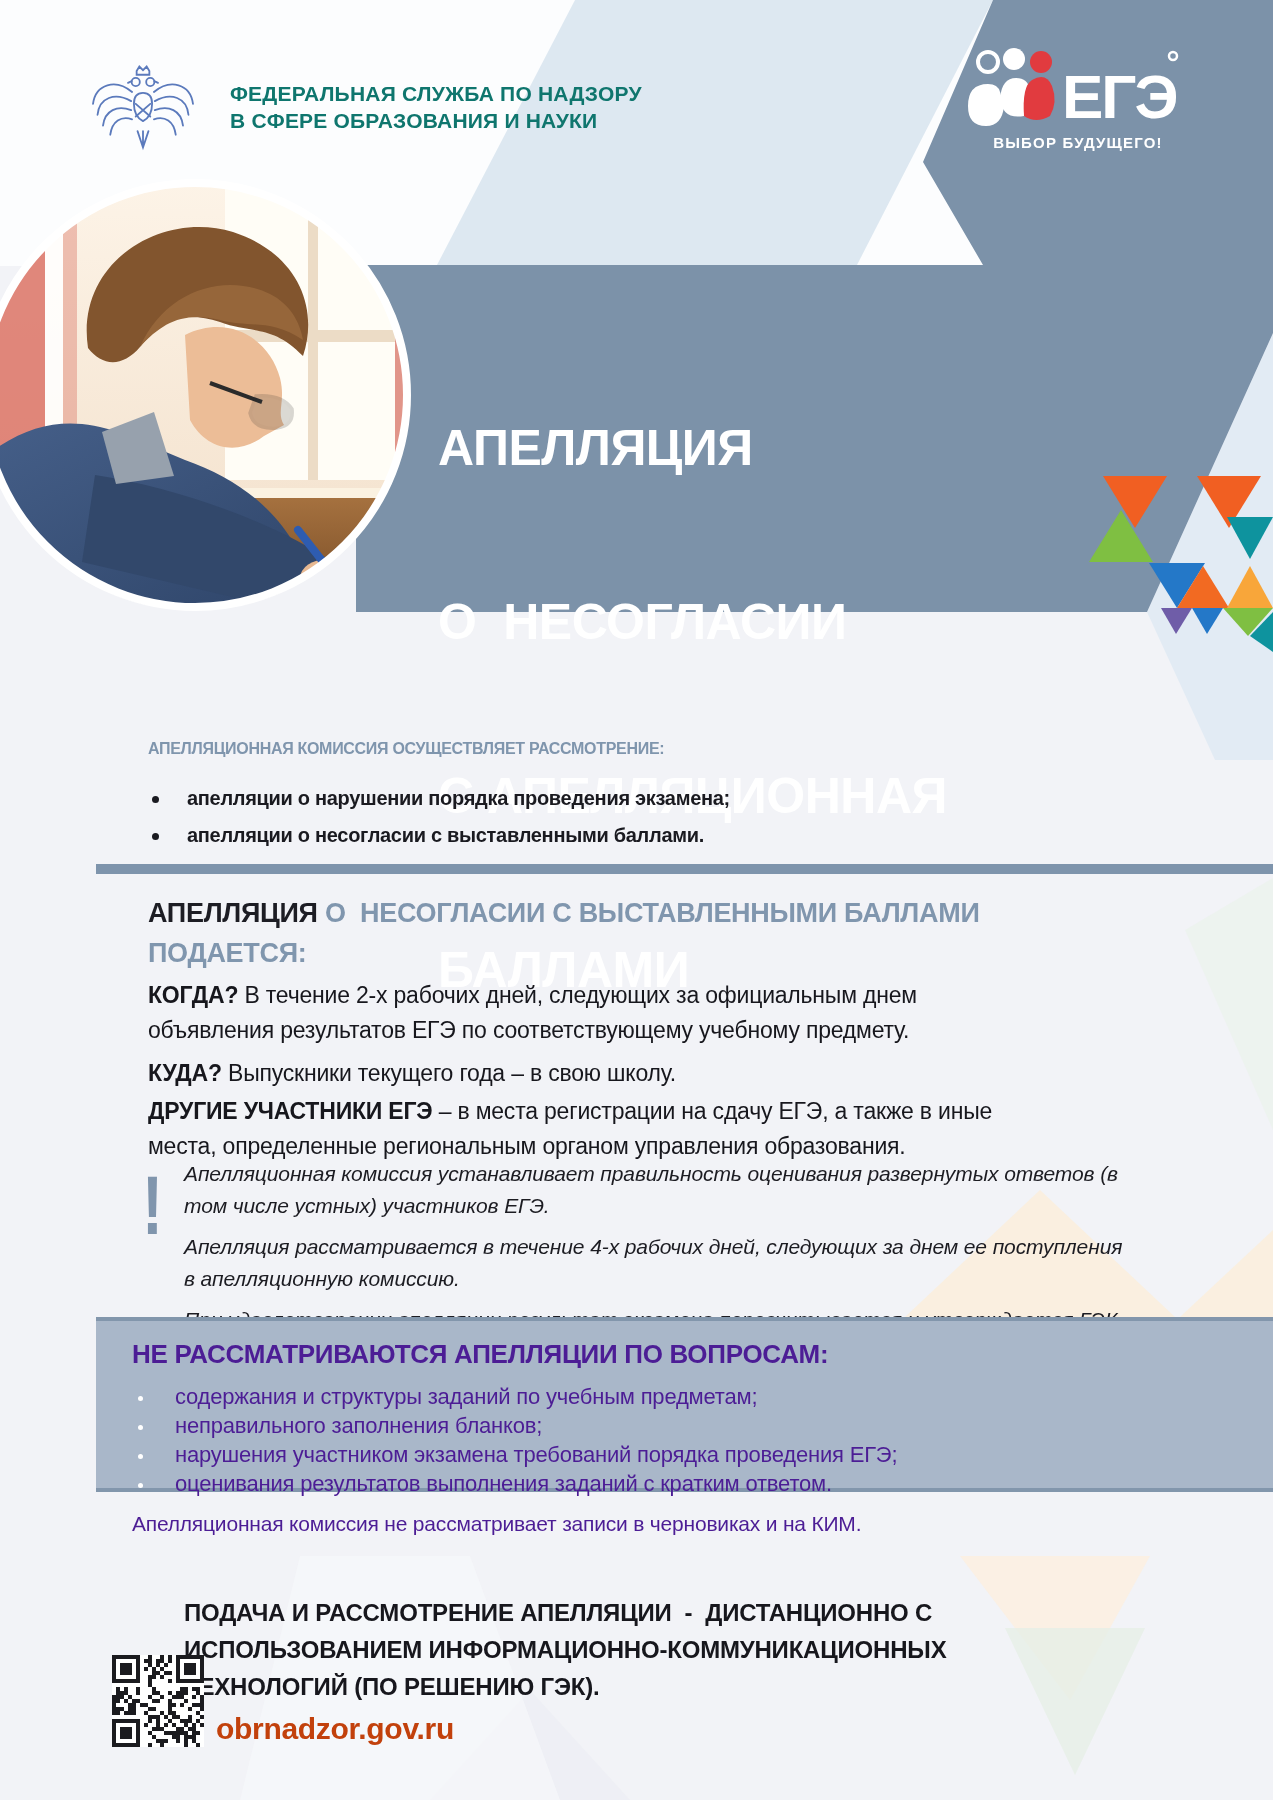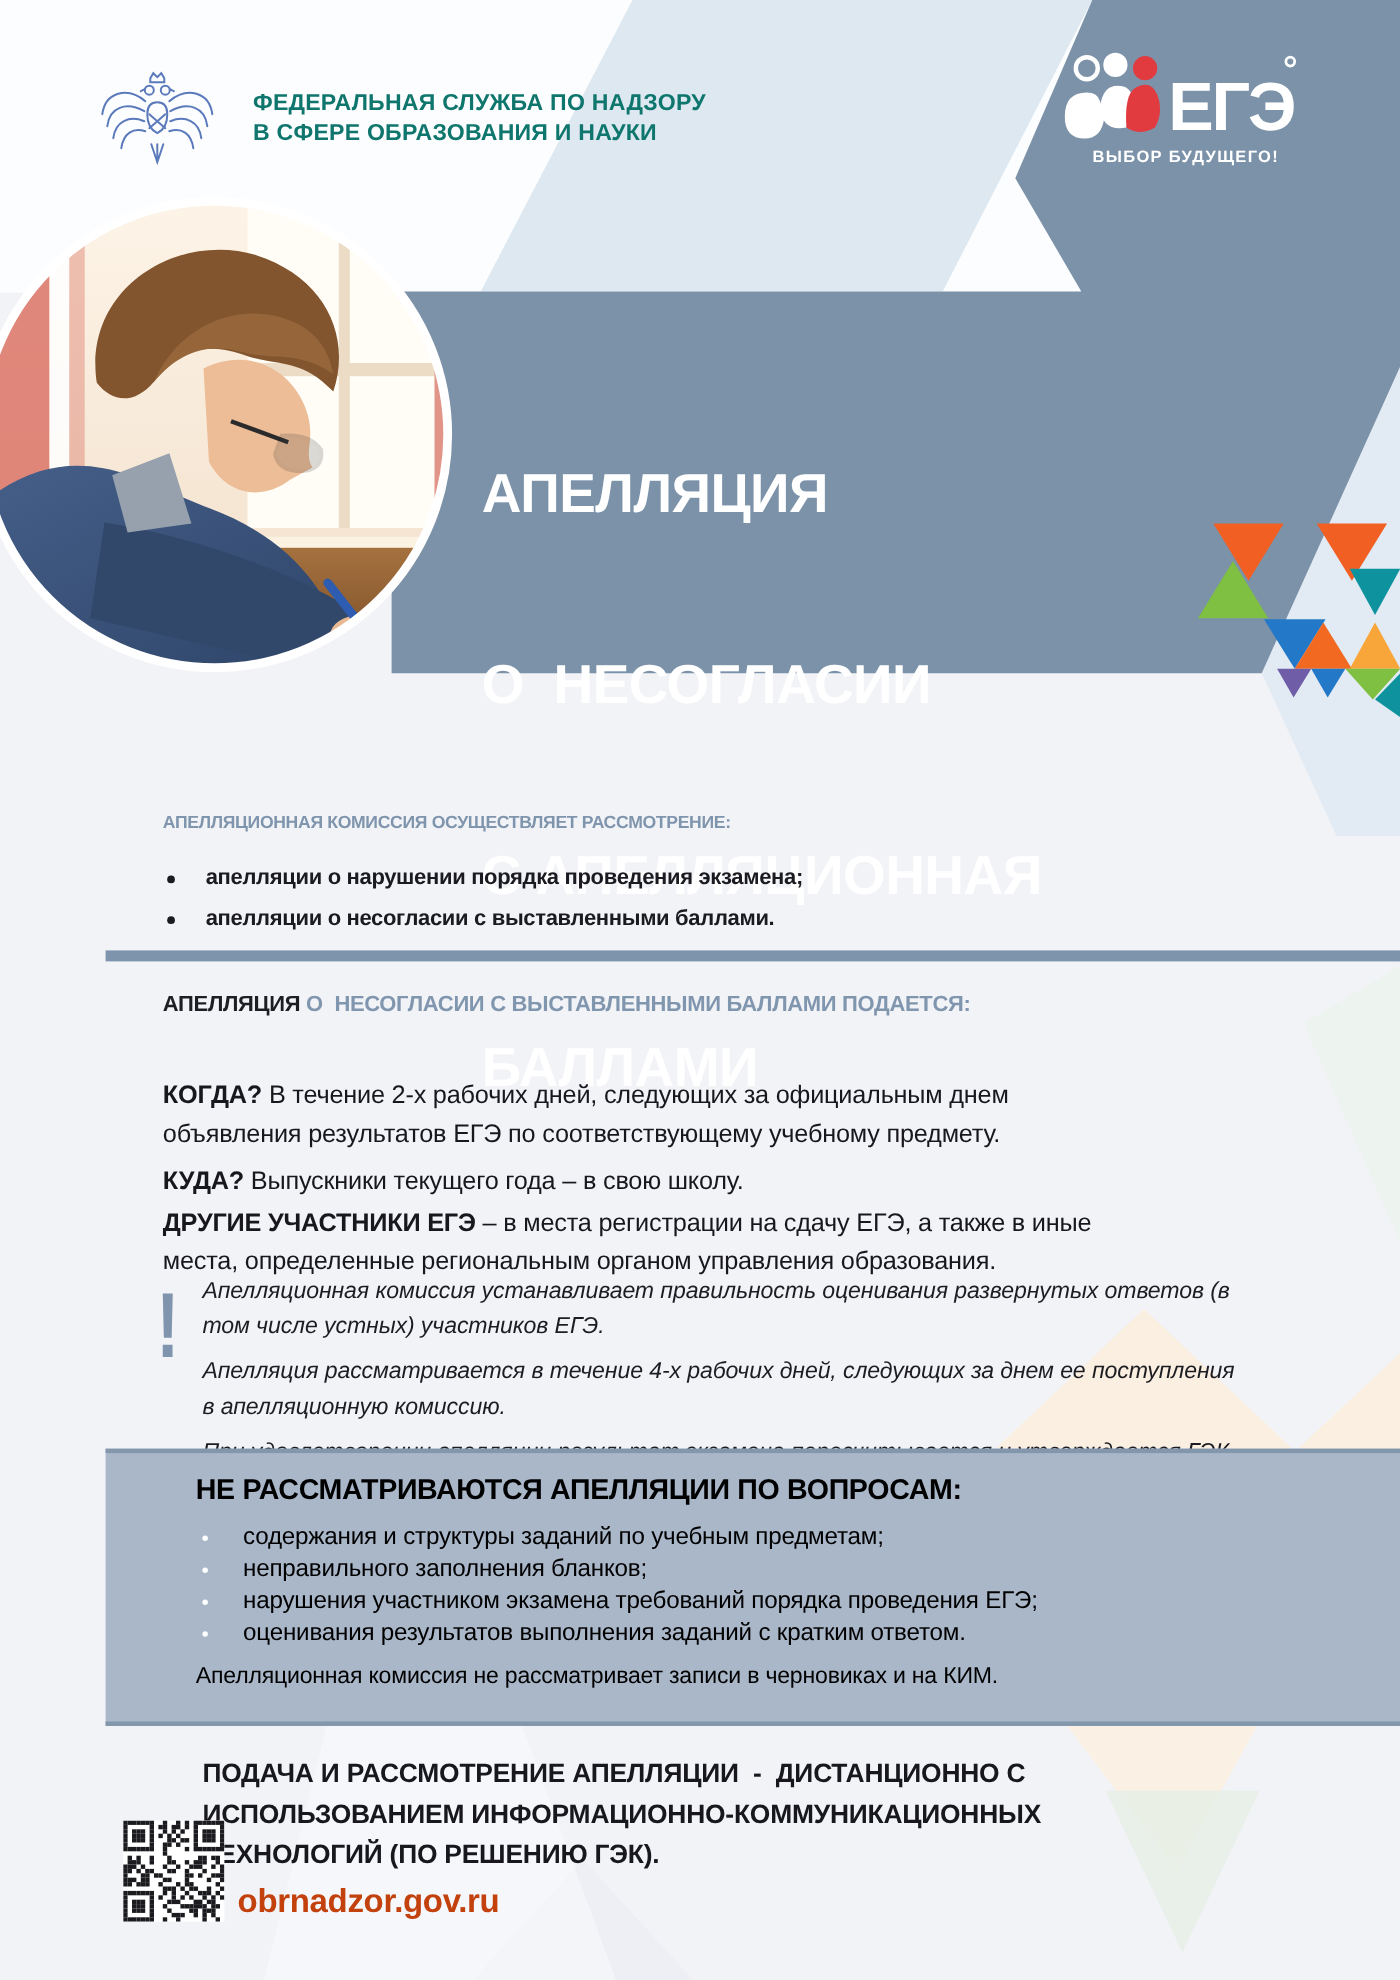--- a/index.html
+++ b/index.html
@@ -29,38 +29,38 @@
     color:#7f95ad;font-size:16px;font-weight:700;letter-spacing:-.3px;white-space:pre-wrap;
   }
   .sec1-list{left:148px;top:784px;width:940px;}
   .b-row{display:flex;align-items:flex-start;margin-bottom:9px;}
   .b-dot{width:7px;height:7px;border-radius:50%;background:#1a1a20;margin:12px 28px 0 4px;flex:none;}
   .b-text{font-size:20px;font-weight:700;letter-spacing:-.3px;line-height:28px;}
   .divider{left:96px;top:864px;width:1177px;height:10px;background:#7e94ac;}
   
   .sec2-heading{
     left:148px;top:893px;width:910px;
-    font-size:20px;font-weight:700;line-height:40px;letter-spacing:-.3px;white-space:pre-wrap;
+    font-size:27px;font-weight:700;line-height:40px;letter-spacing:-.3px;white-space:pre-wrap;
   }
   .sec2-heading .black{color:#1d1d24;}
   .sec2-heading .blue{color:#8096ae;}
   .para{left:148px;width:880px;font-size:23px;line-height:35px;letter-spacing:-.2px;color:#17171d;}
   .para .lead{font-weight:700;}
   
   .excl-mark{
     left:142px;top:1163px;color:#8095ad;font-size:84px;font-weight:700;
     transform:scaleX(.75);transform-origin:left top;line-height:84px;
   }
   .note-list{left:184px;top:1158px;width:950px;font-style:italic;color:#1c1c22;}
   .note-item{font-size:21px;line-height:32px;margin-bottom:9px;letter-spacing:-.1px;}
   
   .excluded-box{
-    left:96px;top:1317px;width:1177px;height:252px;box-sizing:border-box;
+    left:96px;top:1317px;width:1177px;height:175px;box-sizing:border-box;
     background:#a9b7c9;border-top:4px solid #8296ac;border-bottom:4px solid #8296ac;
-    padding:14px 30px 0 82px;color:#000000;
+    padding:14px 30px 0 36px;color:#4c1d95;
   }
   .box-heading{font-size:26px;font-weight:700;letter-spacing:-.3px;margin-top:4px;}
   .box-list{margin-top:16px;}
   .box-row{display:flex;align-items:flex-start;margin-bottom:7px;}
   .box-dot{width:5px;height:5px;border-radius:50%;background:#ffffff;margin:10px 32px 0 6px;flex:none;}
   .box-text{font-size:22px;line-height:22px;letter-spacing:-.2px;}
   .box-footer{margin-top:17px;font-size:21px;letter-spacing:-.2px;}
   
   .remote-statement{
     left:184px;top:1594px;width:930px;

